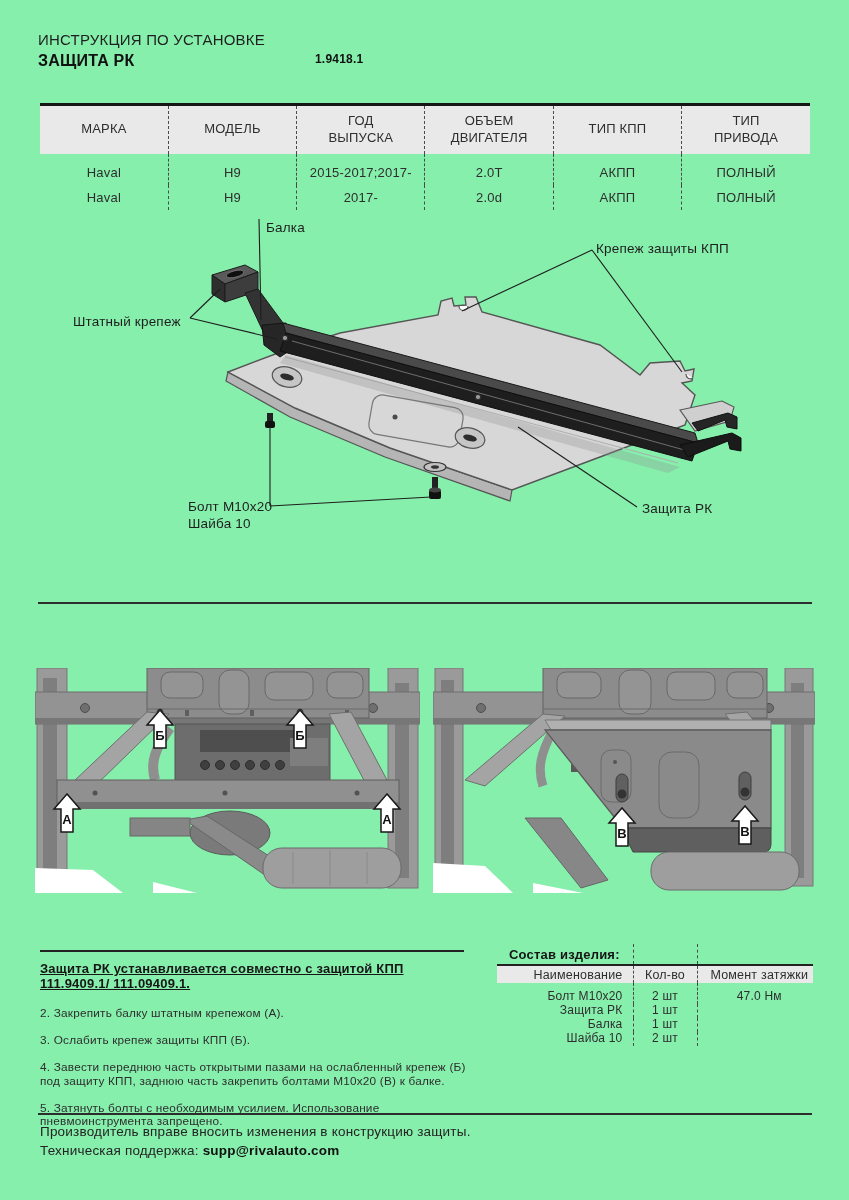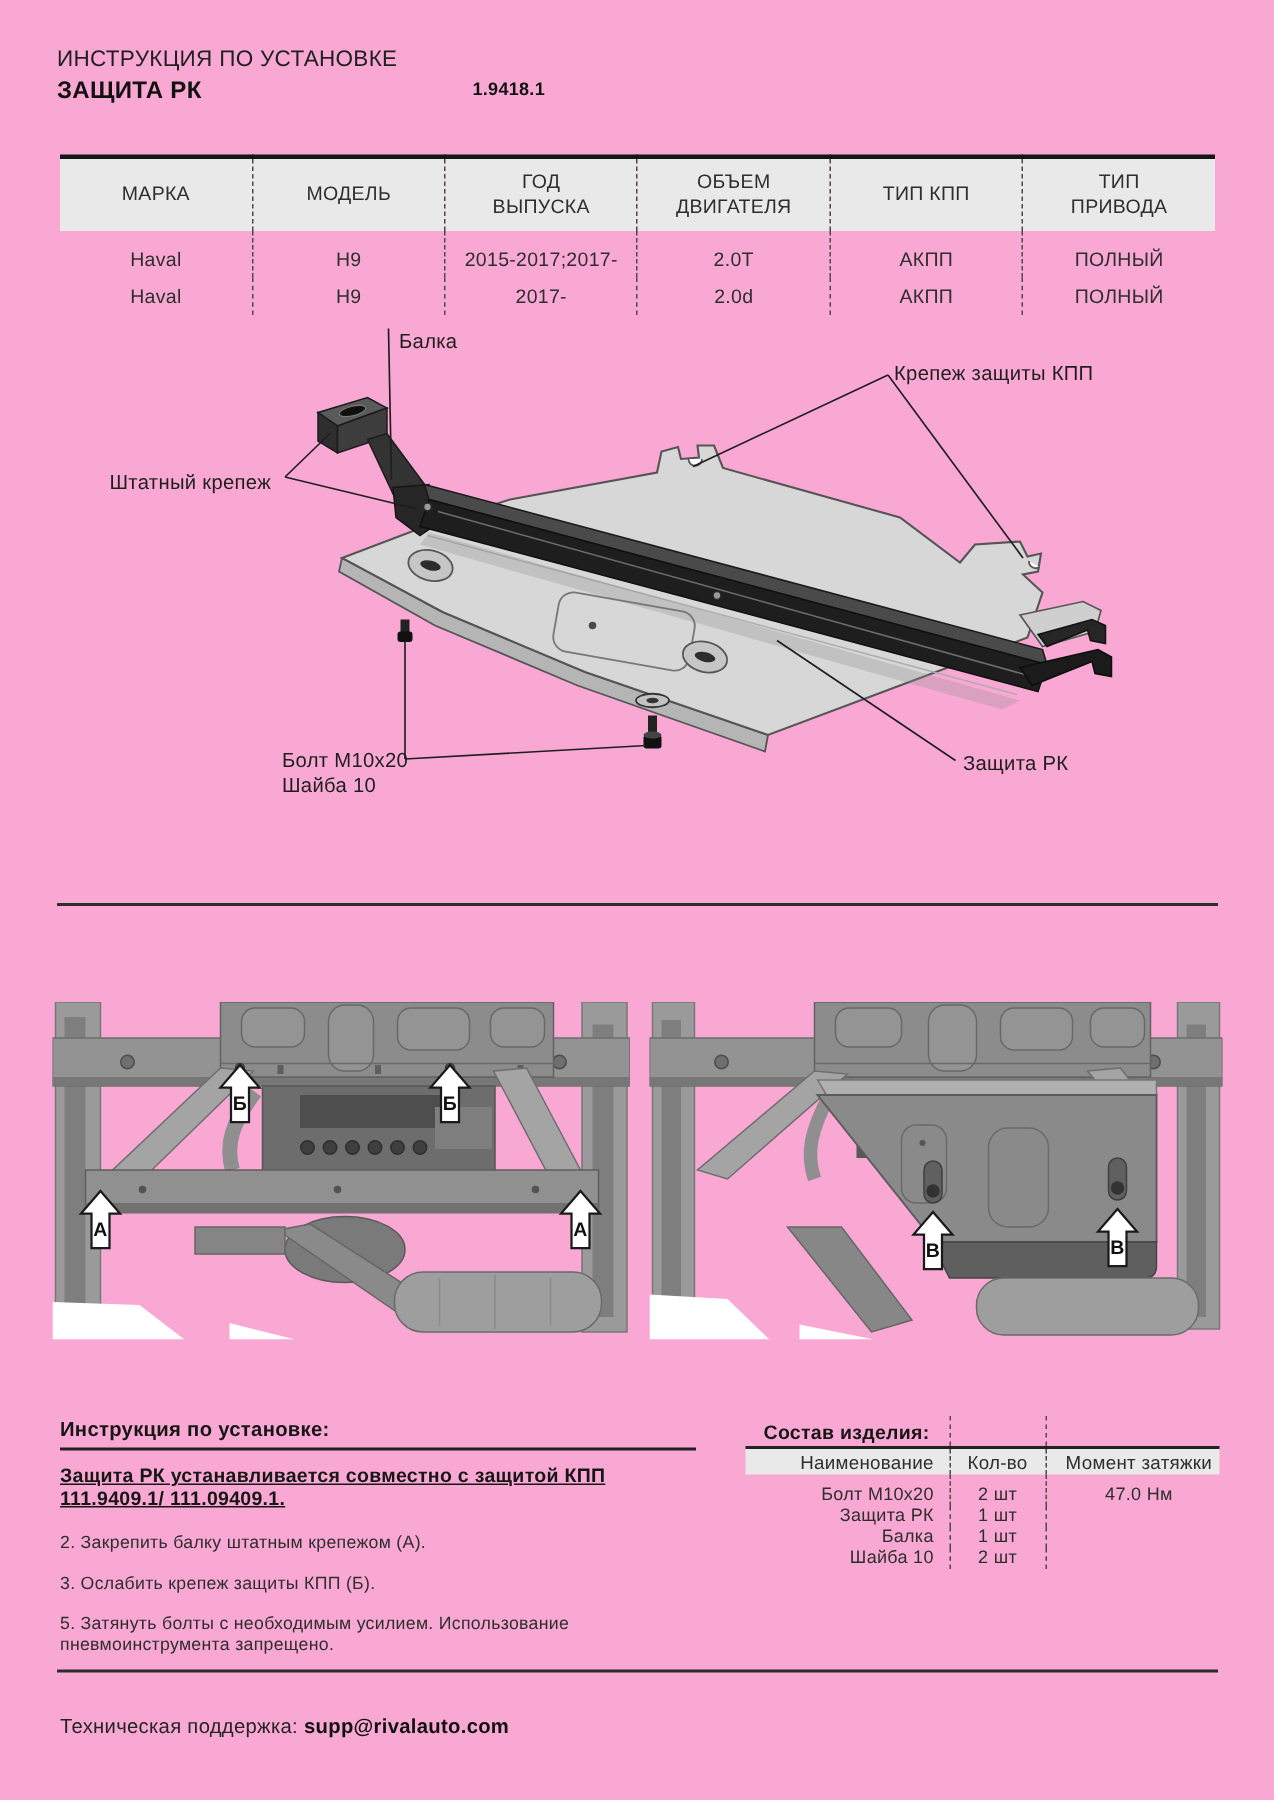--- a/index.html
+++ b/index.html
@@ -1,19 +1,19 @@
 <!DOCTYPE html>
 <html><head>
 <meta charset="utf-8">
 <style>
   * { margin:0; padding:0; box-sizing:border-box; }
   html,body { background:#e8e8e8; }
   .page {
     position:relative; width:849px; height:1200px; margin:0 auto;
-    background:#f9a8d4; overflow:hidden;
+    background:#86efac; overflow:hidden;
     font-family:"Liberation Sans", sans-serif; color:#2b2b2b;
     letter-spacing:0.2px;
   }
   
   .hdr { position:absolute; left:38px; top:31px; width:500px; }
   .hdr-line1 { font-size:15px; color:#1f1f1f; }
   .hdr-line2 { position:relative; margin-top:4px; height:20px; }
   .hdr-product { font-size:16px; font-weight:bold; color:#111; }
   .hdr-number { position:absolute; left:277px; top:0; font-size:12px; font-weight:bold; color:#111; }
   
@@ -296,27 +296,28 @@
         <text class="arrowletter" x="0" y="30">В</text>
       </g>
       <g transform="translate(312,138)">
         <path d="M0,0 L-13,15 L-6,15 L-6,38 L6,38 L6,15 L13,15 Z" fill="#fff" stroke="#1a1a1a" stroke-width="1.5"></path>
         <text class="arrowletter" x="0" y="30">В</text>
       </g>
     </g>
   </svg>
 
   <div class="instr">
-    <div class="instr-title">Инструкция по установке:</div>
     <div class="instr-rule"></div>
     <div class="instr-intro">Защита РК устанавливается совместно с защитой КПП
 111.9409.1/ 111.09409.1.</div>
     <div class="steps">
       <div>2. Закрепить балку штатным крепежом (А).</div>
       <div>3. Ослабить крепеж защиты КПП (Б).</div>
+      <div>4. Завести переднюю часть открытыми пазами на ослабленный крепеж (Б)
+под защиту КПП, заднюю часть закрепить болтами М10х20 (В) к балке.</div>
       <div>5. Затянуть болты с необходимым усилием. Использование
 пневмоинструмента запрещено.</div>
     </div>
   </div>
 
   <table class="parts">
     <colgroup>
         <col class="c1">
         <col class="c2">
         <col class="c3">
@@ -349,17 +350,18 @@
     </tr>
     <tr class="data">
       <td>Шайба 10</td>
       <td>2 шт</td>
       <td></td>
     </tr>
   </tbody>
     </table>
 
   <div class="sep sep2"></div>
+  <div class="foot1">Производитель вправе вносить изменения в конструкцию защиты.</div>
   <div class="foot2">
     <span>Техническая поддержка: </span><b>supp@rivalauto.com</b>
   </div>
 
 </div>
 
 </body></html>

